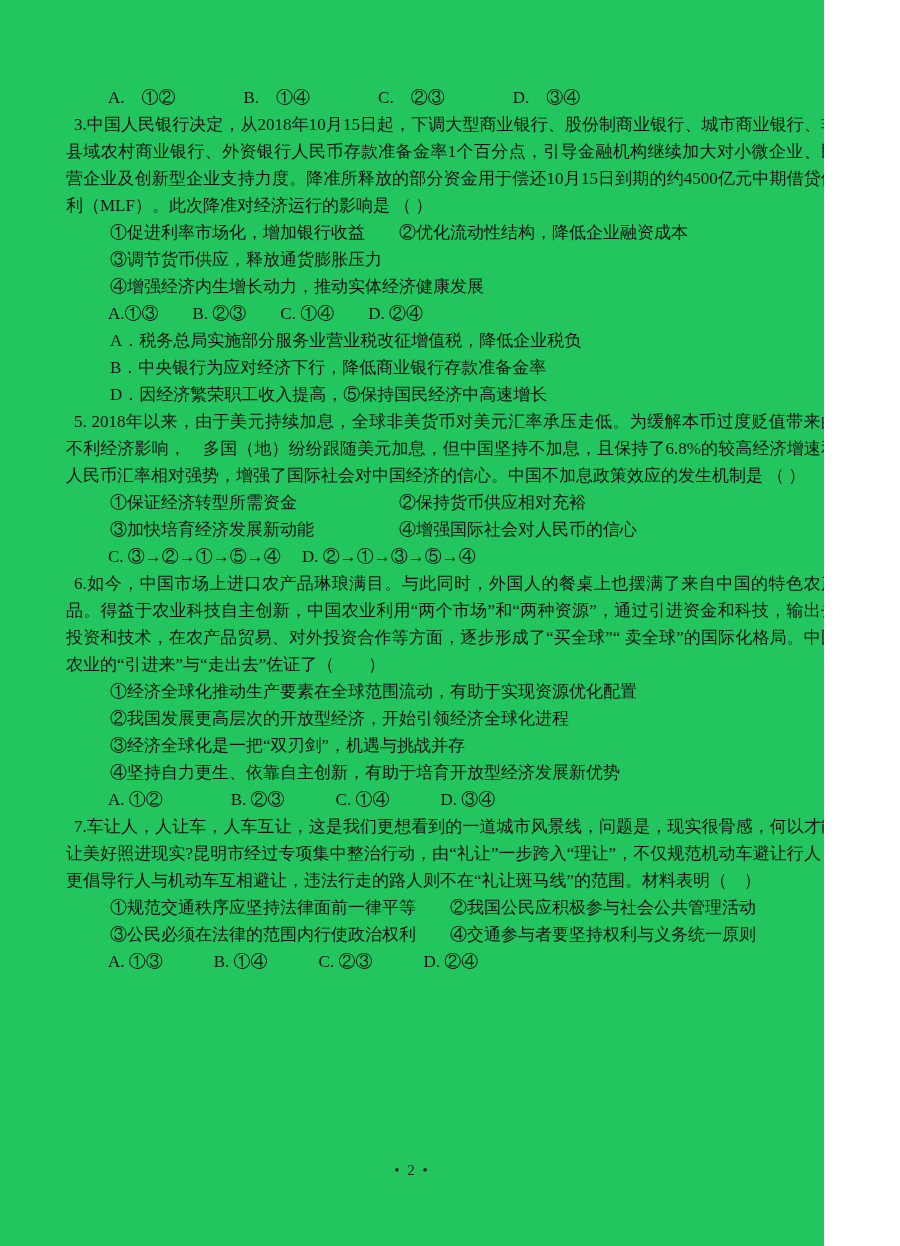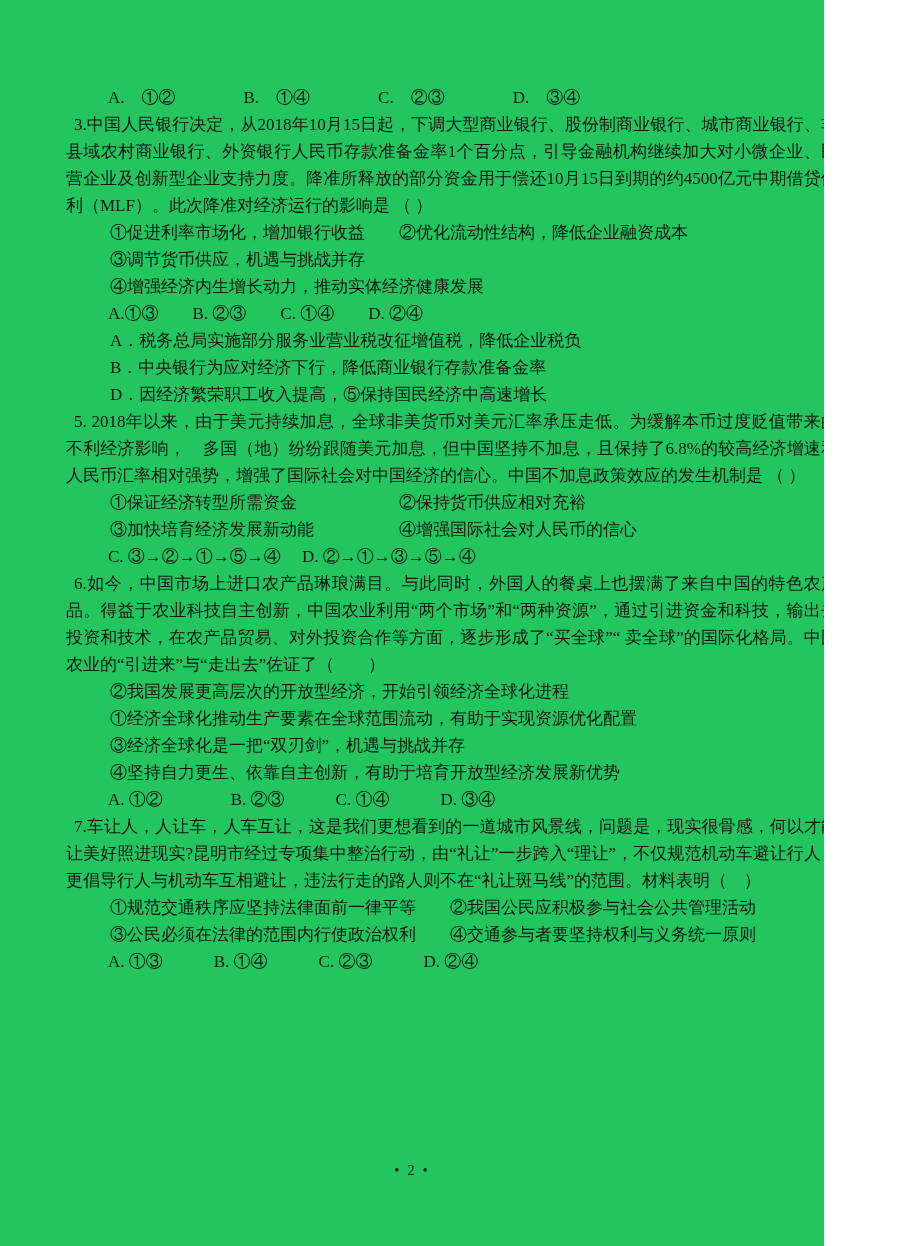--- a/index.html
+++ b/index.html
@@ -50,33 +50,33 @@
   }
 </style>
 </head>
 <body>
 
 <div class="sheet">
   <div class="content" id="doc-content">
       <p class="ans-line">A.　①②　　　　B.　①④　　　　C.　②③　　　　D.　③④</p>
       <p class="stem">3.中国人民银行决定，从2018年10月15日起，下调大型商业银行、股份制商业银行、城市商业银行、非县域农村商业银行、外资银行人民币存款准备金率1个百分点，引导金融机构继续加大对小微企业、民营企业及创新型企业支持力度。降准所释放的部分资金用于偿还10月15日到期的约4500亿元中期借贷便利（MLF）。此次降准对经济运行的影响是 （ ）</p>
       <p class="opt-line">①促进利率市场化，增加银行收益　　②优化流动性结构，降低企业融资成本</p>
-      <p class="opt-line">③调节货币供应，机遇与挑战并存</p>
+      <p class="opt-line">③调节货币供应，释放通货膨胀压力</p>
       <p class="opt-line">④增强经济内生增长动力，推动实体经济健康发展</p>
       <p class="ans-line">A.①③　　B. ②③　　C. ①④　　D. ②④</p>
       <p class="opt-line">A．税务总局实施部分服务业营业税改征增值税，降低企业税负</p>
       <p class="opt-line">B．中央银行为应对经济下行，降低商业银行存款准备金率</p>
       <p class="opt-line">D．因经济繁荣职工收入提高，⑤保持国民经济中高速增长</p>
       <p class="stem">5. 2018年以来，由于美元持续加息，全球非美货币对美元汇率承压走低。为缓解本币过度贬值带来的不利经济影响，　多国（地）纷纷跟随美元加息，但中国坚持不加息，且保持了6.8%的较高经济增速和人民币汇率相对强势，增强了国际社会对中国经济的信心。中国不加息政策效应的发生机制是 （ ）</p>
       <p class="opt-line">①保证经济转型所需资金　　　　　　②保持货币供应相对充裕</p>
       <p class="opt-line">③加快培育经济发展新动能　　　　　④增强国际社会对人民币的信心</p>
       <p class="ans-line">C. ③→②→①→⑤→④　 D. ②→①→③→⑤→④</p>
       <p class="stem">6.如今，中国市场上进口农产品琳琅满目。与此同时，外国人的餐桌上也摆满了来自中国的特色农产品。得益于农业科技自主创新，中国农业利用“两个市场”和“两种资源”，通过引进资金和科技，输出去投资和技术，在农产品贸易、对外投资合作等方面，逐步形成了“买全球”“ 卖全球”的国际化格局。中国农业的“引进来”与“走出去”佐证了（　　）</p>
+      <p class="opt-line">①经济全球化推动生产要素在全球范围流动，有助于实现资源优化配置</p>
       <p class="opt-line">②我国发展更高层次的开放型经济，开始引领经济全球化进程</p>
-      <p class="opt-line">①经济全球化推动生产要素在全球范围流动，有助于实现资源优化配置</p>
       <p class="opt-line">③经济全球化是一把“双刃剑”，机遇与挑战并存</p>
       <p class="opt-line">④坚持自力更生、依靠自主创新，有助于培育开放型经济发展新优势</p>
       <p class="ans-line">A. ①②　　　　B. ②③　　　C. ①④　　　D. ③④</p>
       <p class="stem">7.车让人，人让车，人车互让，这是我们更想看到的一道城市风景线，问题是，现实很骨感，何以才能让美好照进现实?昆明市经过专项集中整治行动，由“礼让”一步跨入“理让”，不仅规范机动车避让行人，更倡导行人与机动车互相避让，违法行走的路人则不在“礼让斑马线”的范围。材料表明（　）</p>
       <p class="opt-line">①规范交通秩序应坚持法律面前一律平等　　②我国公民应积极参与社会公共管理活动</p>
       <p class="opt-line">③公民必须在法律的范围内行使政治权利　　④交通参与者要坚持权利与义务统一原则</p>
       <p class="ans-line">A. ①③　　　B. ①④　　　C. ②③　　　D. ②④</p>
     </div>
   <div class="footer">• 2 •</div>
 </div>

